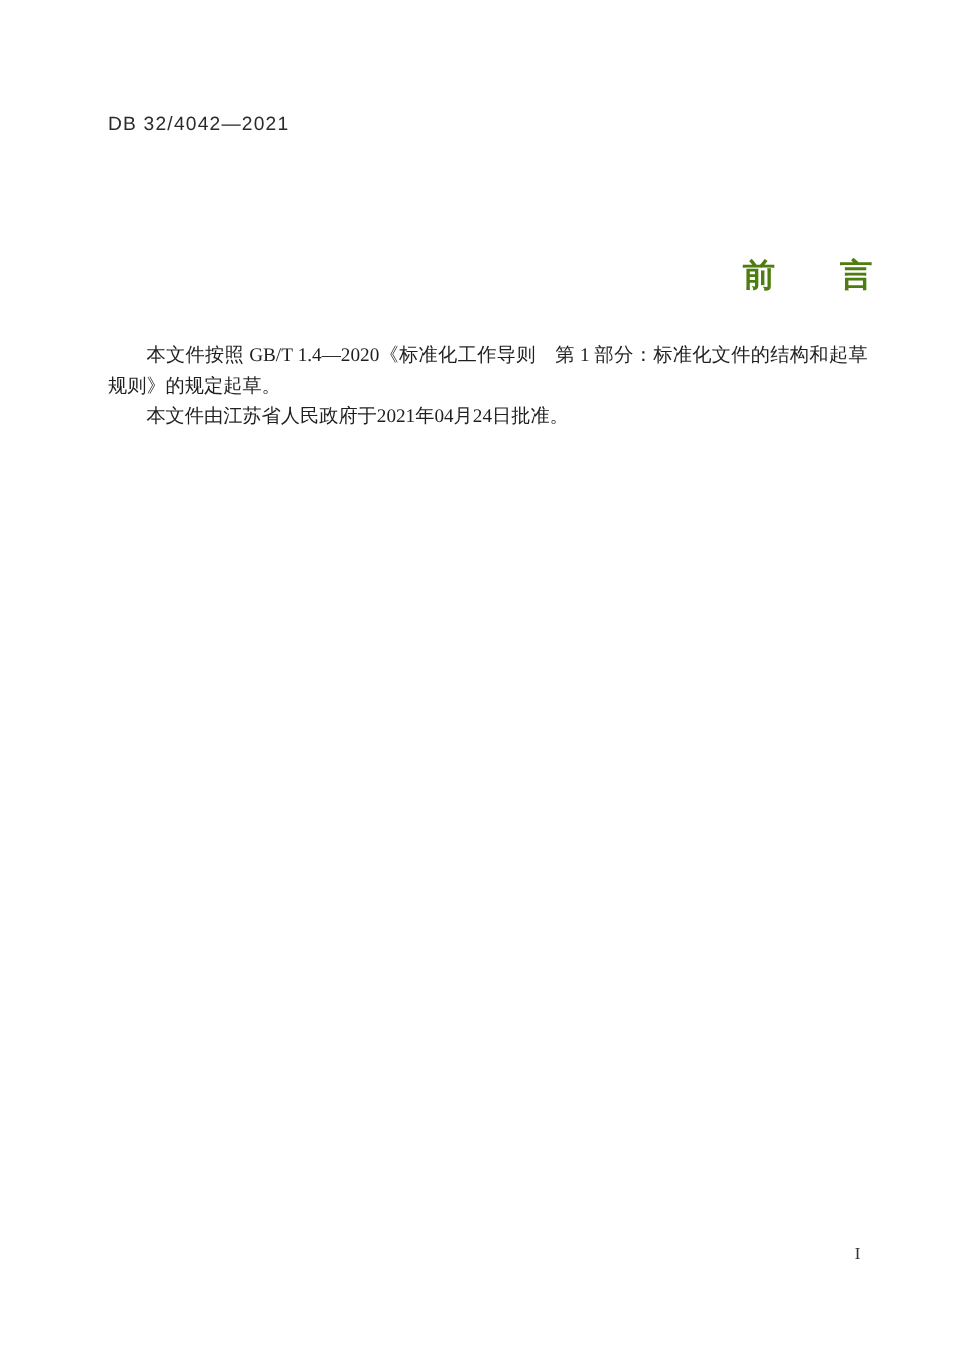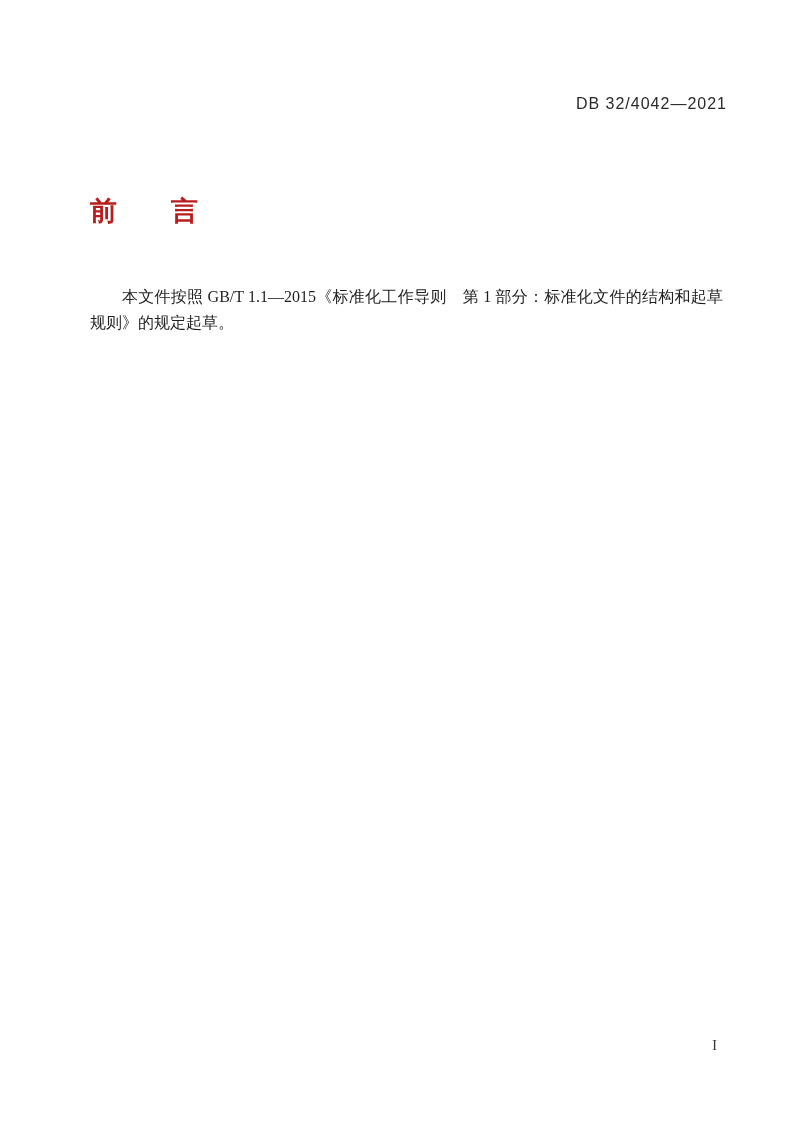--- a/index.html
+++ b/index.html
@@ -15,37 +15,36 @@
     width: 800px;
     height: 1131px;
     background: #ffffff;
     color: #1f1f1f;
   }
   .doc-header {
     position: absolute;
     top: 95px;
     left: 90px;
     width: 637px;
-    text-align: right;
     font-family: "Liberation Sans", "DejaVu Sans", sans-serif;
     font-size: 16px;
     letter-spacing: 1px;
     color: #2a2a2a;
     white-space: pre;
   }
   .doc-title {
     position: absolute;
-    top: 193px;
+    top: 211px;
     left: 90px;
     width: 637px;
-    text-align: left;
+    text-align: right;
     font-family: "Liberation Sans", "DejaVu Sans", sans-serif;
     font-weight: bold;
     font-size: 27px;
-    color: #b91c1c;
+    color: #4d7c0f;
     white-space: pre;
   }
   .doc-body {
     position: absolute;
     top: 284px;
     left: 90px;
     width: 633px;
     font-size: 16px;
     line-height: 25.5px;
     color: #1f1f1f;
@@ -70,18 +69,19 @@
 </head>
 <body>
 
 <div class="page">
 
   <div class="doc-header">DB 32/4042—2021</div>
 
   <div class="doc-title">前　　言</div>
 
   <div class="doc-body">
-    <p>本文件按照 GB/T 1.1—2015《标准化工作导则　第 1 部分：标准化文件的结构和起草规则》的规定起草。</p>
+    <p>本文件按照 GB/T 1.4—2020《标准化工作导则　第 1 部分：标准化文件的结构和起草规则》的规定起草。</p>
+    <p>本文件由江苏省人民政府于2021年04月24日批准。</p>
   </div>
 
   <div class="page-number">I</div>
 
 </div>
 
 </body></html>

